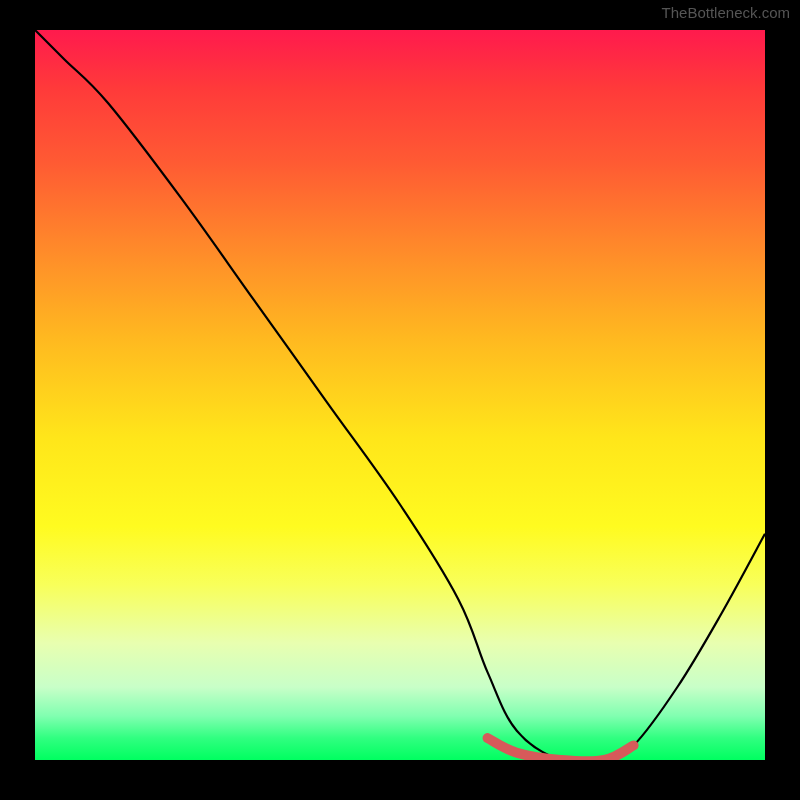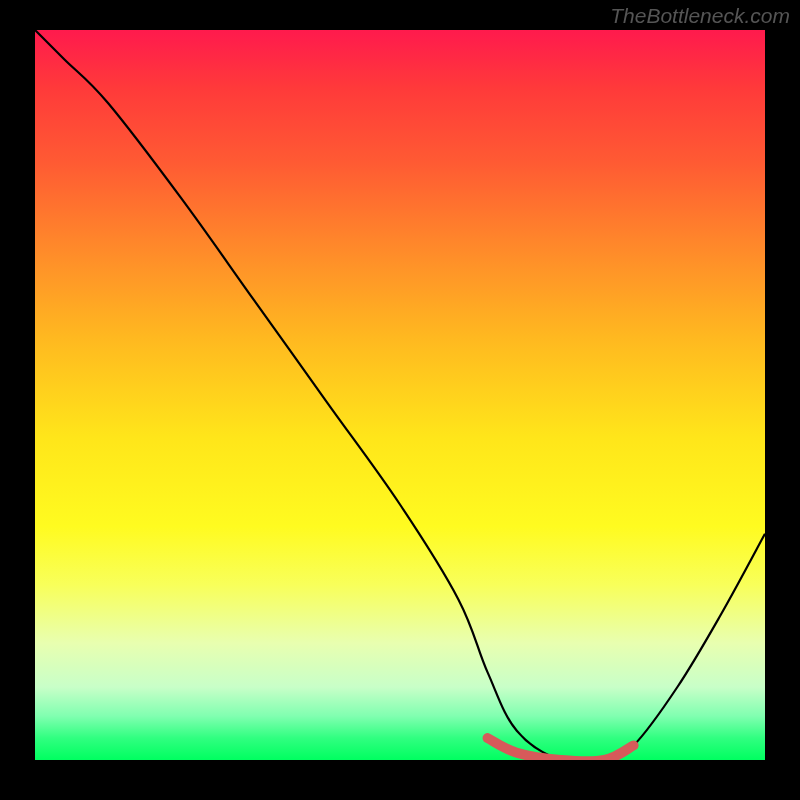--- a/index.html
+++ b/index.html
@@ -8,24 +8,23 @@
     height: 800px;
     background: #000;
     position: relative;
     font-family: Arial, sans-serif;
   }
   .attribution {
     position: absolute;
     top: 4px;
     right: 10px;
     color: #555;
-    font-size: 21px;
+    font-size: 15px;
     font-weight: 500;
     z-index: 10;
-    font-style: italic;
   }
   .plot-area {
     position: absolute;
     left: 35px;
     top: 30px;
     width: 730px;
     height: 730px;
     background: linear-gradient(to bottom,
       #ff1a4d 0%,
       #ff3a3a 8%,

